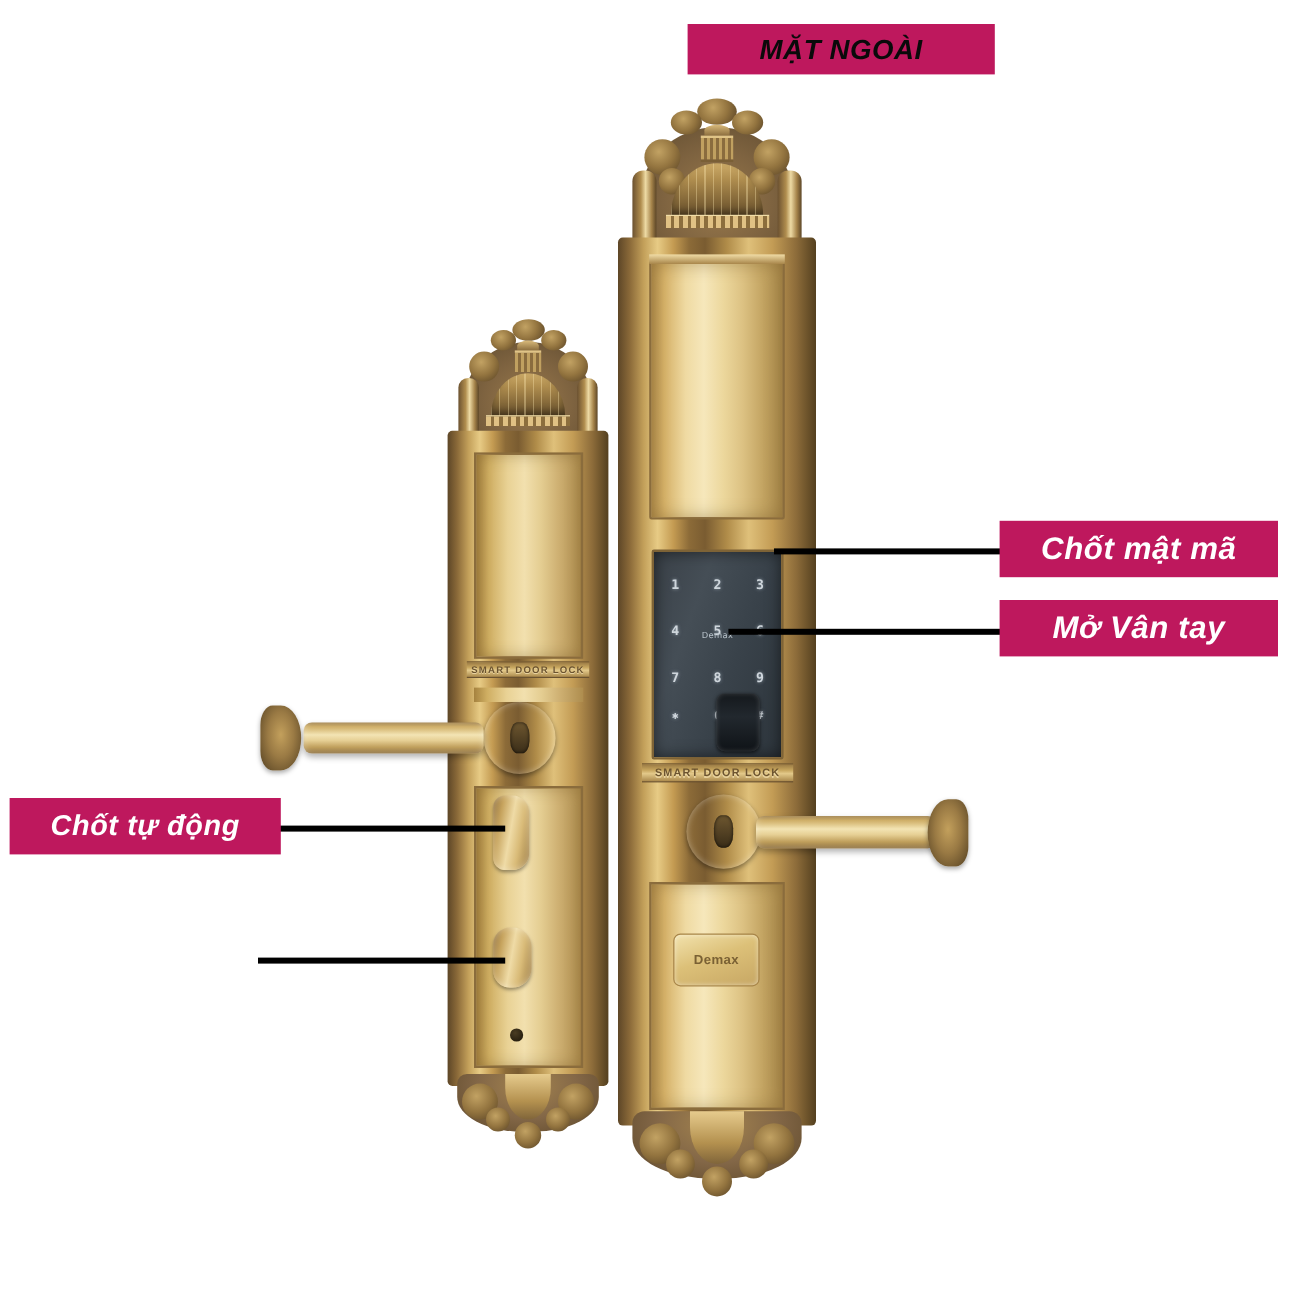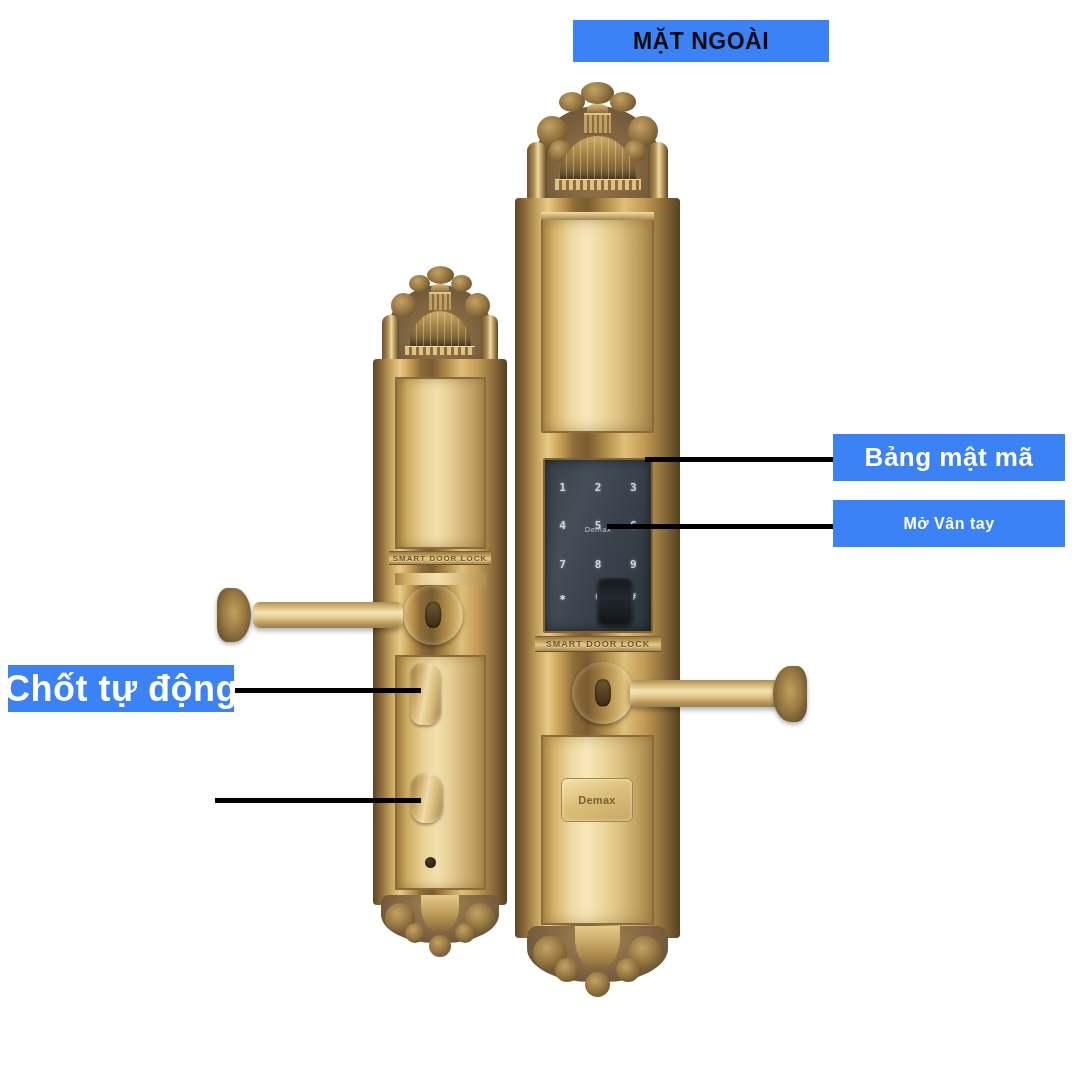--- a/index.html
+++ b/index.html
@@ -3,23 +3,23 @@
 <meta charset="utf-8">
 <style>
   * { box-sizing: border-box; margin:0; padding:0; }
   html,body { width:1080px; height:1080px; background:#ffffff; overflow:hidden; }
   body { font-family:"Liberation Sans", sans-serif; position:relative; }
 
   #stage { position:absolute; left:0; top:0; width:1080px; height:1080px; background:#fff; }
 
   
   .chip {
-    position:absolute; background:#3b82f6; color:#111;
+    position:absolute; background:#be185d; color:#111;
     font-weight:bold; letter-spacing:.5px; white-space:nowrap;
-    display:flex; align-items:center; justify-content:center;
+    display:flex; align-items:center; justify-content:center;font-style:italic;
   }
   .chip.dark-text { color:#0a0a0a; }
   .chip.light-text { color:#ffffff; }
 
   .leader { position:absolute; background:#000; height:5px; }
 
   
   .lock { position:absolute; }
 
   
@@ -282,20 +282,20 @@
   </div>
 
   <div class="leader" style="left:645px; top:457px; width:195px;"></div>
   <div class="leader" style="left:607px; top:524px; width:233px;"></div>
   <div class="leader" style="left:225px; top:688px; width:196px;"></div>
   <div class="leader" style="left:215px; top:798px; width:206px;"></div>
 
   <div class="chip dark-text" style="left:573px; top:20px; width:256px; height:42px; font-size:23px;">MẶT NGOÀI</div>
 
 
-  <div class="chip light-text" style="left:833px; top:434px; width:232px; height:47px; font-size:26px;">Bảng mật mã</div>
-
-  <div class="chip light-text" style="left:833px; top:500px; width:232px; height:47px; font-size:16px;">Mở Vân tay</div>
-
-  <div class="chip light-text" style="left:8px; top:665px; width:226px; height:47px; font-size:36px;">Chốt tự động</div>
+  <div class="chip light-text" style="left:833px; top:434px; width:232px; height:47px; font-size:26px;">Chốt mật mã</div>
+
+  <div class="chip light-text" style="left:833px; top:500px; width:232px; height:47px; font-size:26px;">Mở Vân tay</div>
+
+  <div class="chip light-text" style="left:8px; top:665px; width:226px; height:47px; font-size:24px;">Chốt tự động</div>
 
 
 </div>
 
 </body></html>

